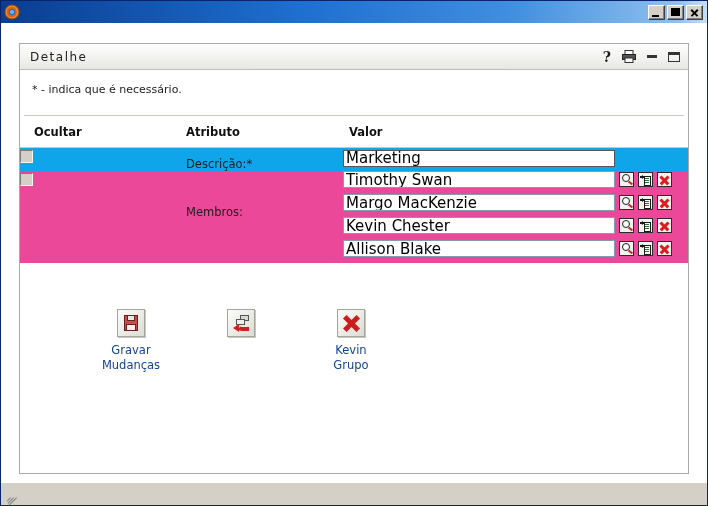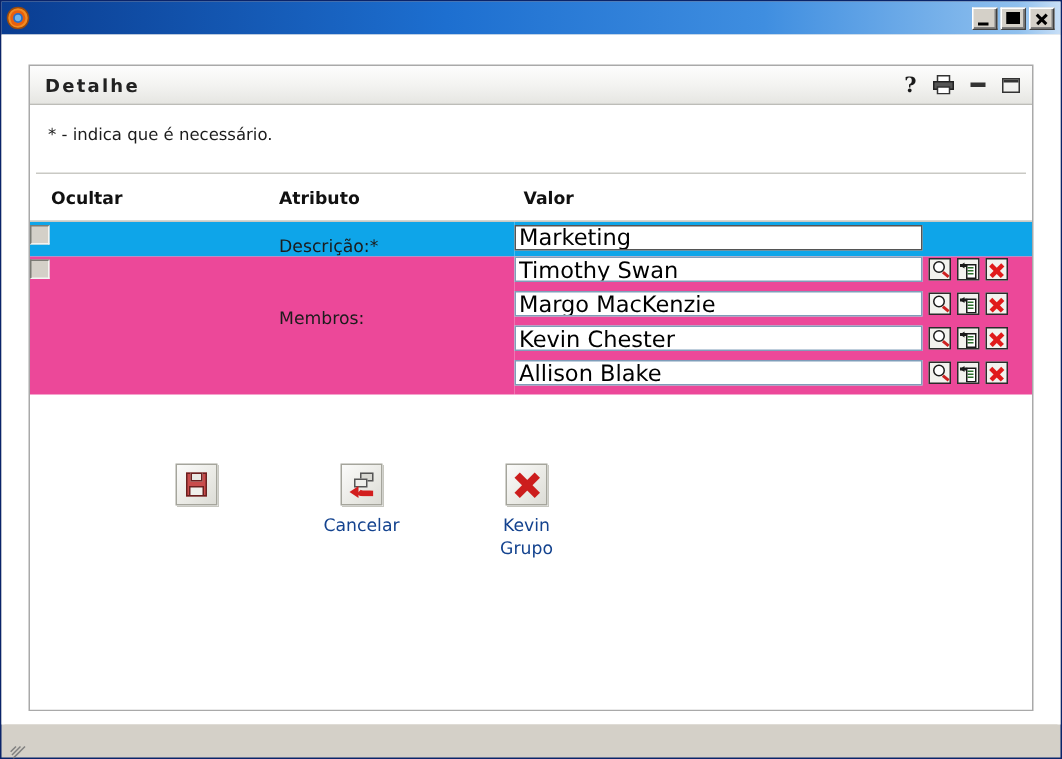--- a/index.html
+++ b/index.html
@@ -102,21 +102,21 @@
     height: 26px;
     background: linear-gradient(to bottom, #fdfdfd 0%, #f2f2f0 55%, #e6e6e2 100%);
     border-bottom: 1px solid #bdbdb8;
     display: flex;
     align-items: center;
     padding: 0 8px 0 10px;
     box-sizing: border-box;
   }
   .panel-title {
     font-size: 12px;
-    font-weight: bold;
+    font-weight: normal;
     color: #222;
     letter-spacing: 1.5px;
     font-family: "DejaVu Sans", "Liberation Sans", sans-serif;
   }
   .panel-tools {
     margin-left: auto;
     display: flex;
     align-items: center;
     gap: 11px;
   }
@@ -592,31 +592,31 @@
         </table>
 
         <div class="actions">
 
           <div class="action">
             <div class="btn-box ic-save">
               <span class="fl-body"></span>
                 <span class="fl-top"></span>
                 <span class="fl-bot"></span>
             </div>
+            <div class="lbl">
+              <div>Gravar</div>
+              <div>Mudanças</div>
+            </div>
           </div>
 
           <div class="action">
             <div class="btn-box ic-cancel">
               <span class="pg-a"></span>
                 <span class="pg-b"></span>
                 <span class="arrow"></span>
-            </div>
-            <div class="lbl">
-              <div>Cancelar</div>
-              <div></div>
             </div>
           </div>
 
           <div class="action">
             <div class="btn-box ic-bigx">
               <span class="bxa"></span>
                 <span class="bxb"></span>
             </div>
             <div class="lbl">
               <div>Kevin</div>

